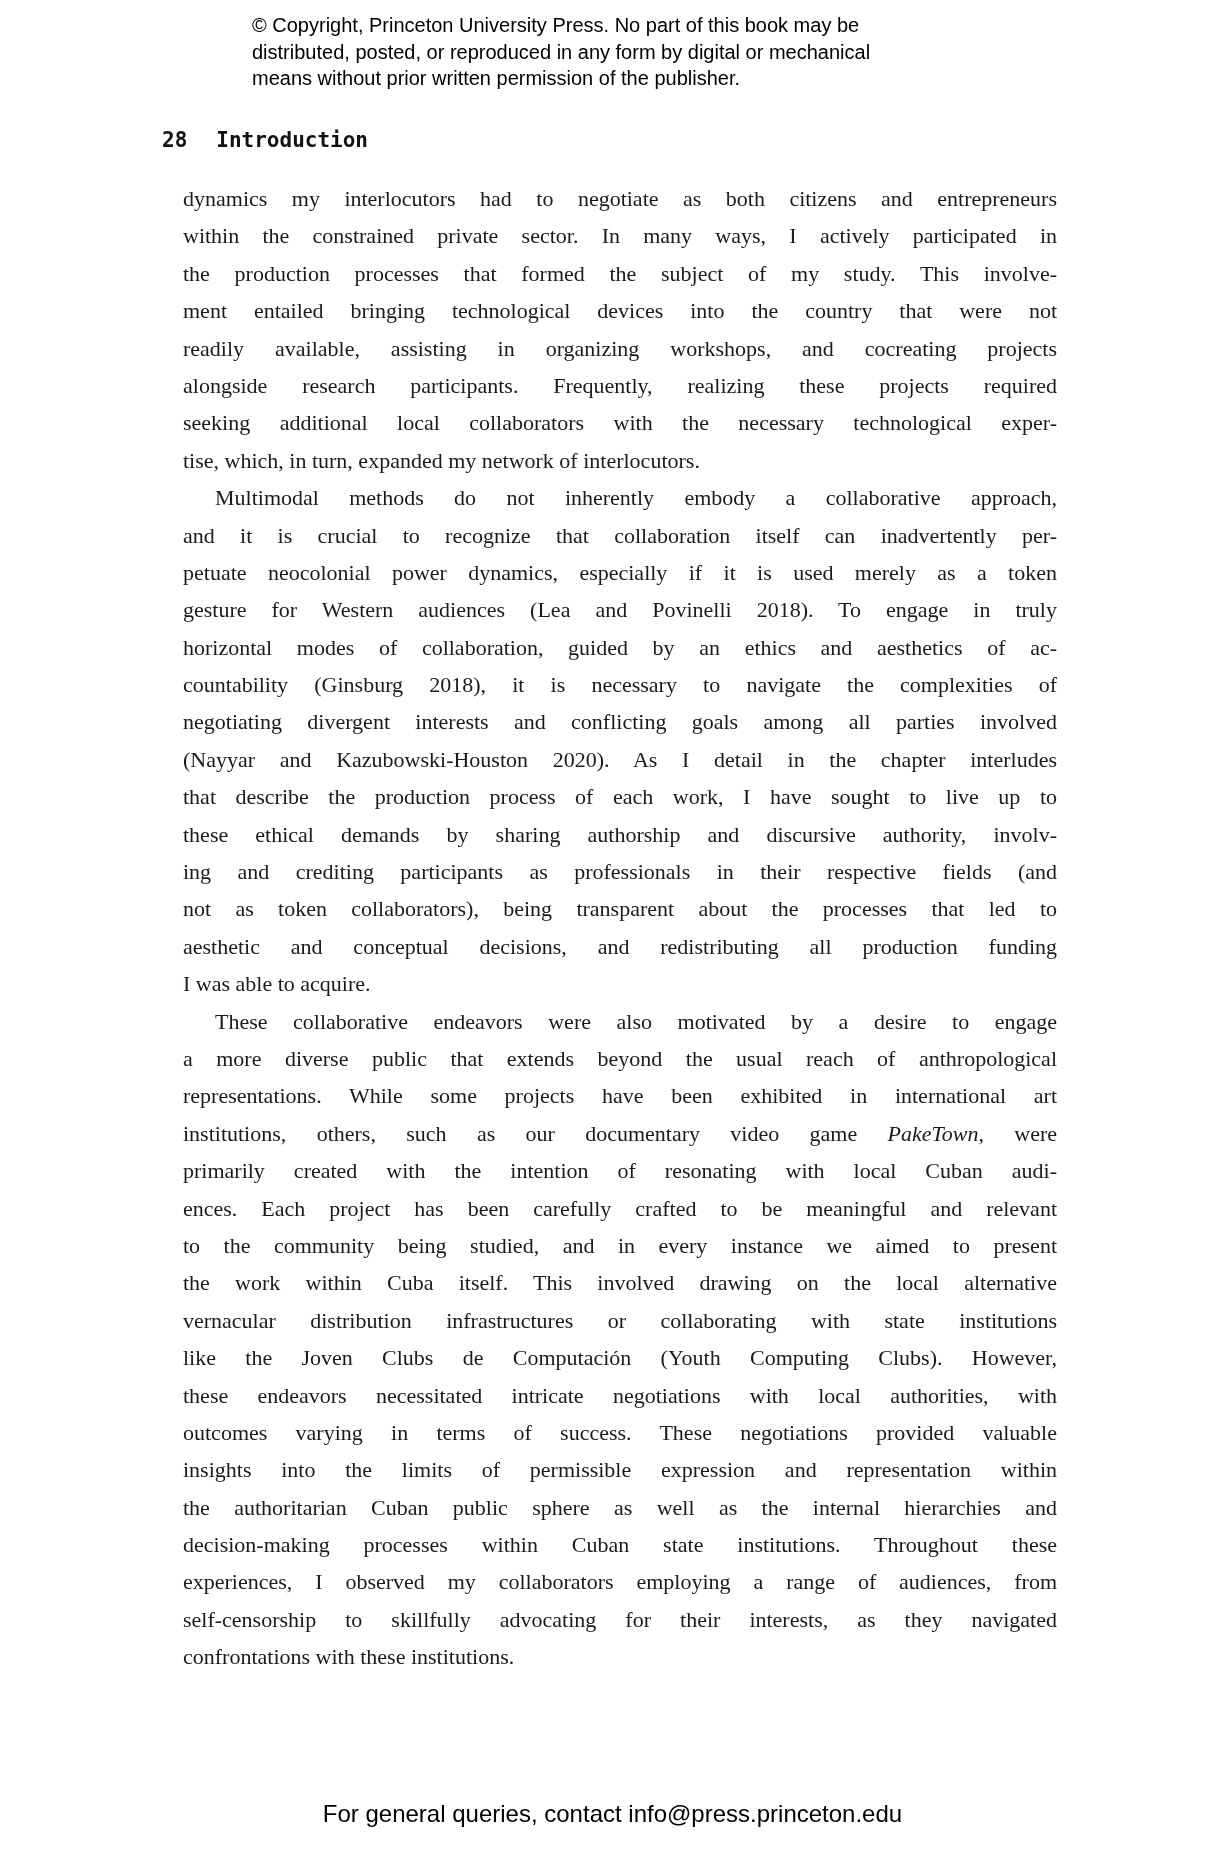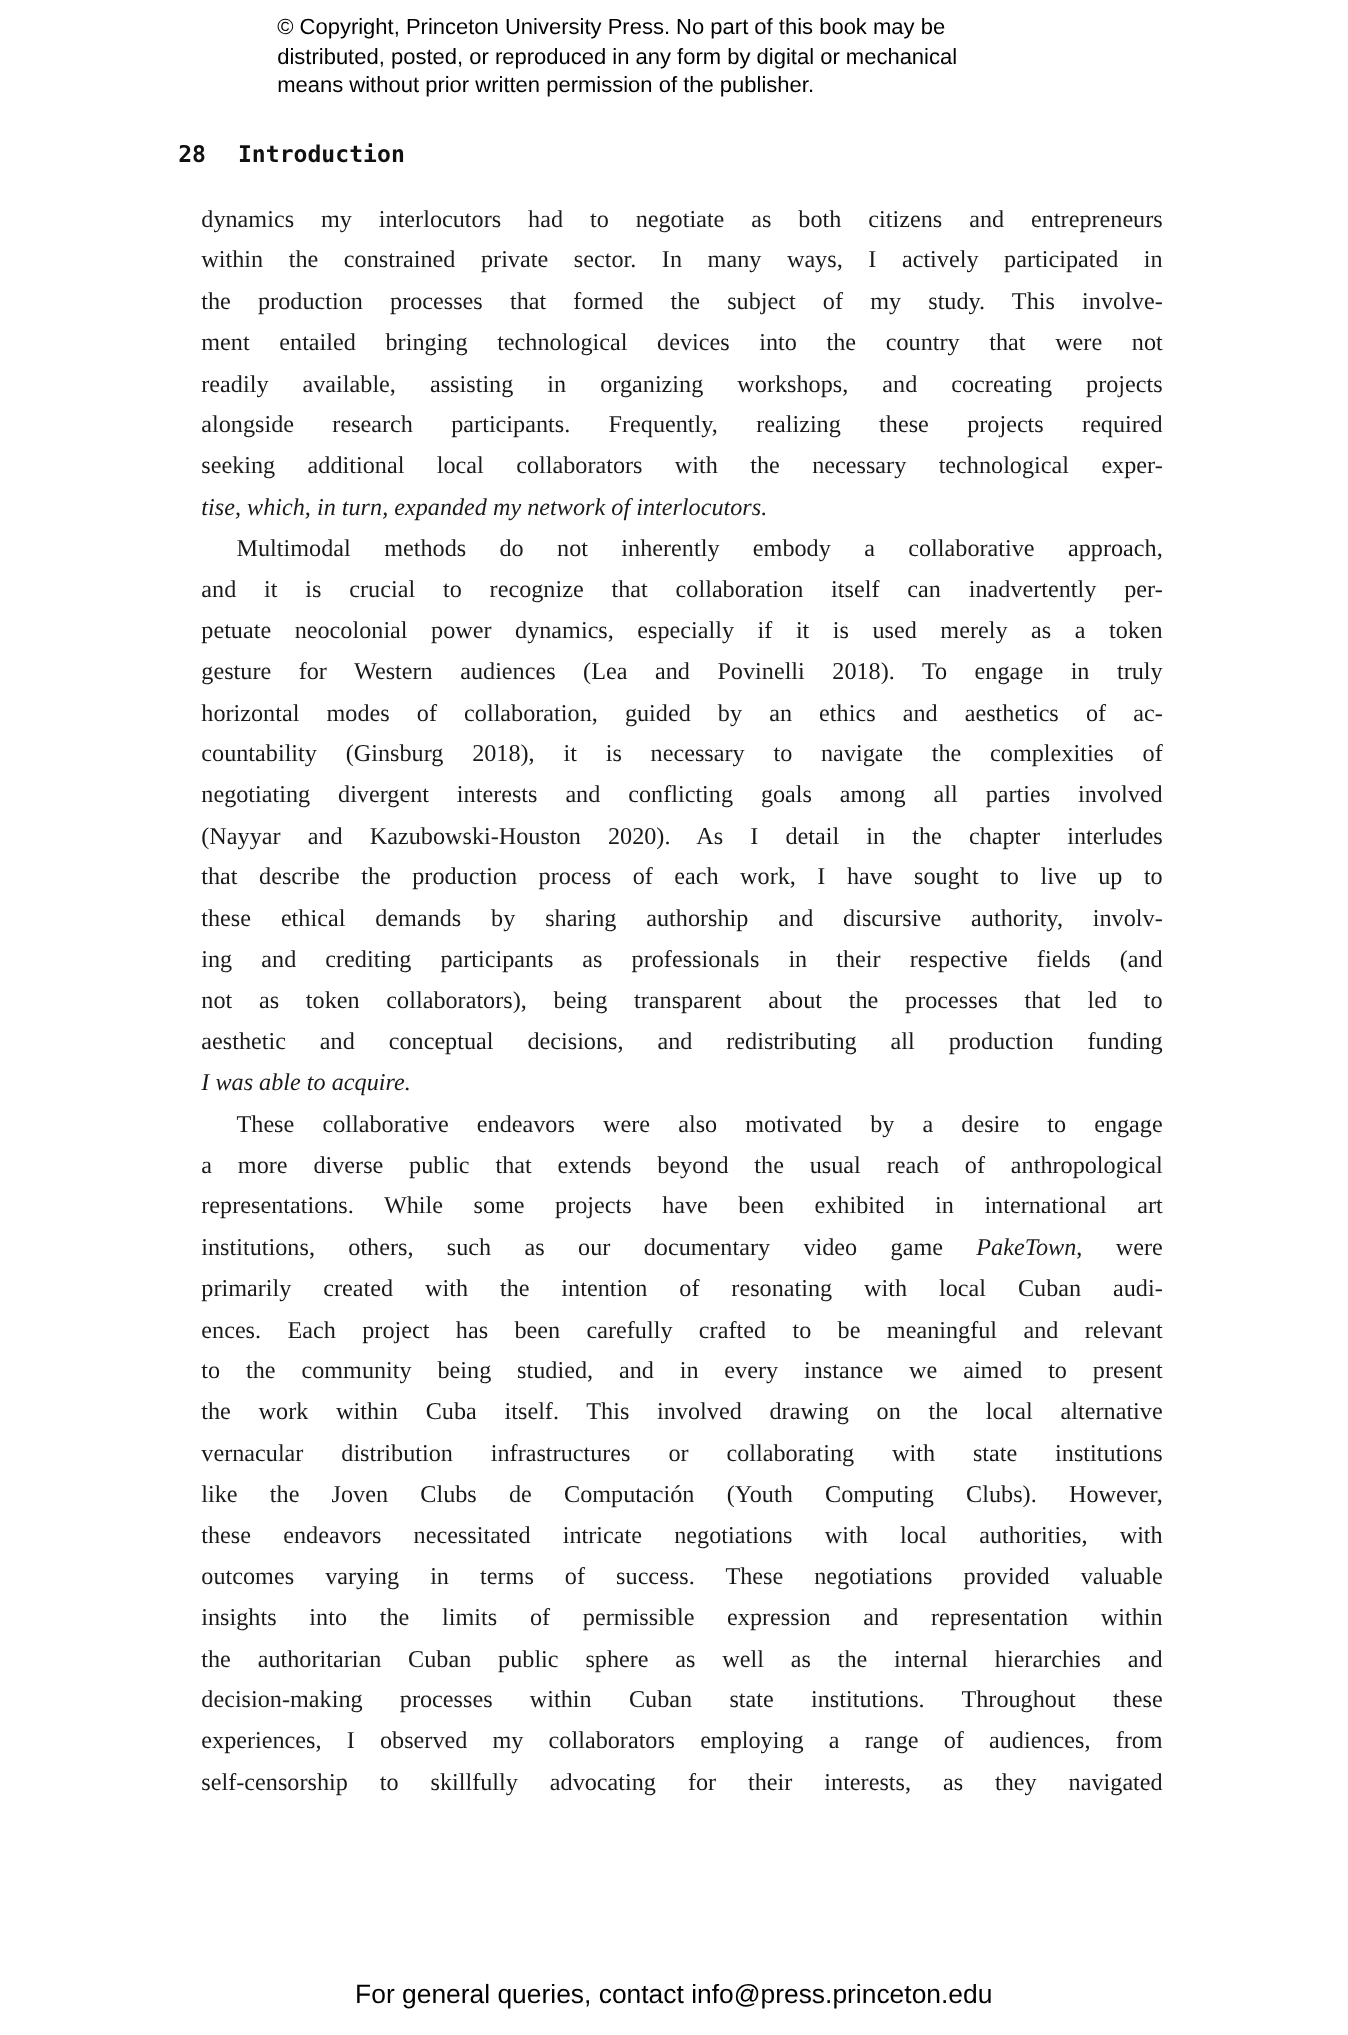--- a/index.html
+++ b/index.html
@@ -47,21 +47,20 @@
     line-height: 37.4px;
     color: #1a1a1a;
   }
   .bodytext .line {
     text-align: justify;
     text-align-last: justify;
     height: 37.4px;
   }
   .bodytext .line.para-end {
     text-align-last: left;
-    font-style: italic;
   }
   .bodytext .line.indent {
     padding-left: 32px;
   }
   .bodytext i {
     font-style: italic;
   }
   .footer {
     position: absolute;
     left: 0;
@@ -124,18 +123,19 @@
       <div class="line">the work within Cuba itself. This involved drawing on the local alternative</div>
       <div class="line">vernacular distribution infrastructures or collaborating with state institutions</div>
       <div class="line">like the Joven Clubs de Computación (Youth Computing Clubs). However,</div>
       <div class="line">these endeavors necessitated intricate negotiations with local authorities, with</div>
       <div class="line">outcomes varying in terms of success. These negotiations provided valuable</div>
       <div class="line">insights into the limits of permissible expression and representation within</div>
       <div class="line">the authoritarian Cuban public sphere as well as the internal hierarchies and</div>
       <div class="line">decision-making processes within Cuban state institutions. Throughout these</div>
       <div class="line">experiences, I observed my collaborators employing a range of audiences, from</div>
       <div class="line">self-censorship to skillfully advocating for their interests, as they navigated</div>
+      <div class="line para-end">confrontations with these institutions.</div>
     </div>
   </div>
 
 <div class="footer">
   <span>For general queries, contact info@press.princeton.edu</span>
 </div>
 
 </body></html>

